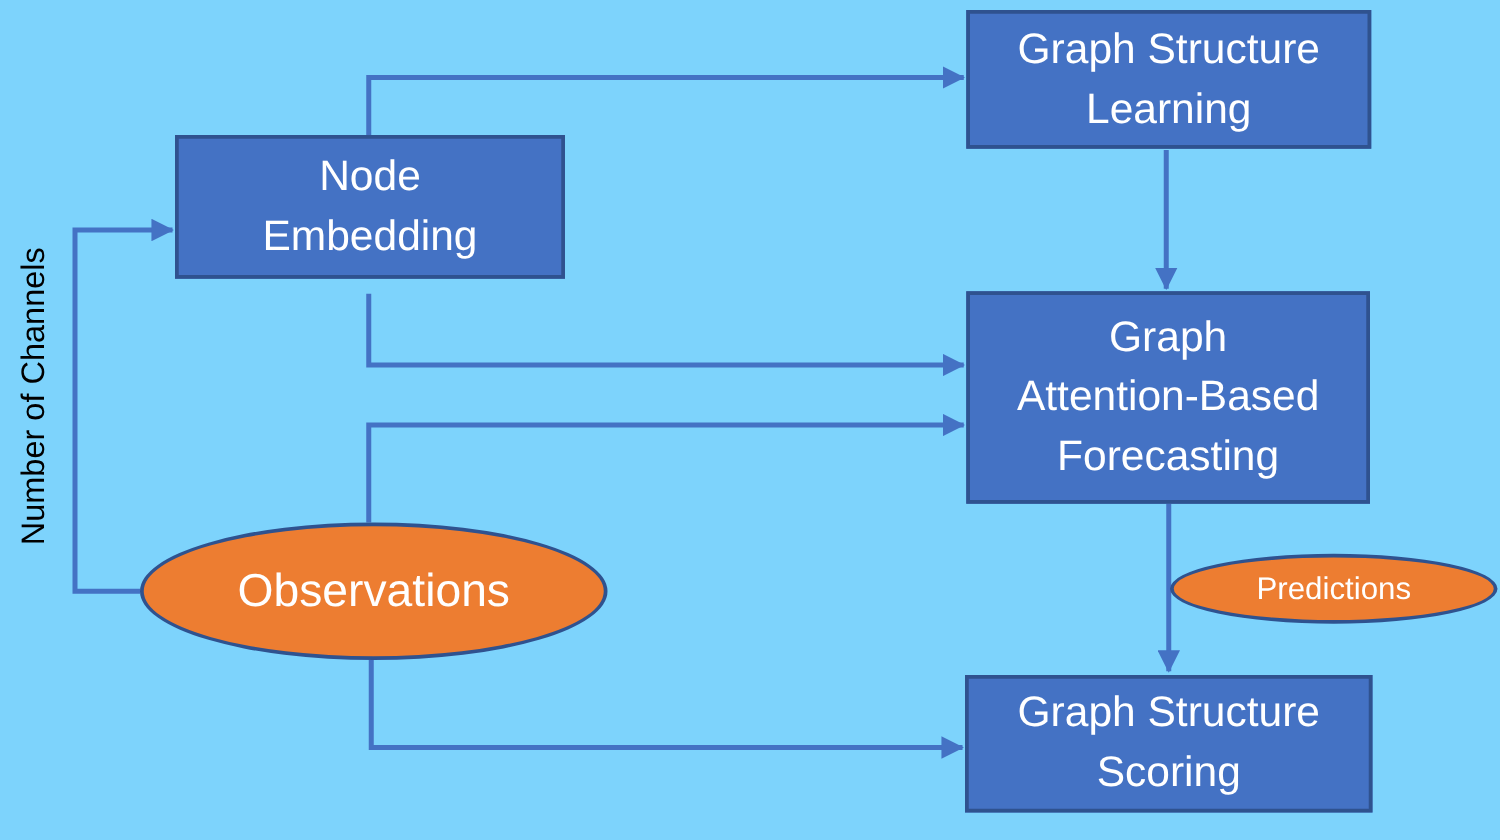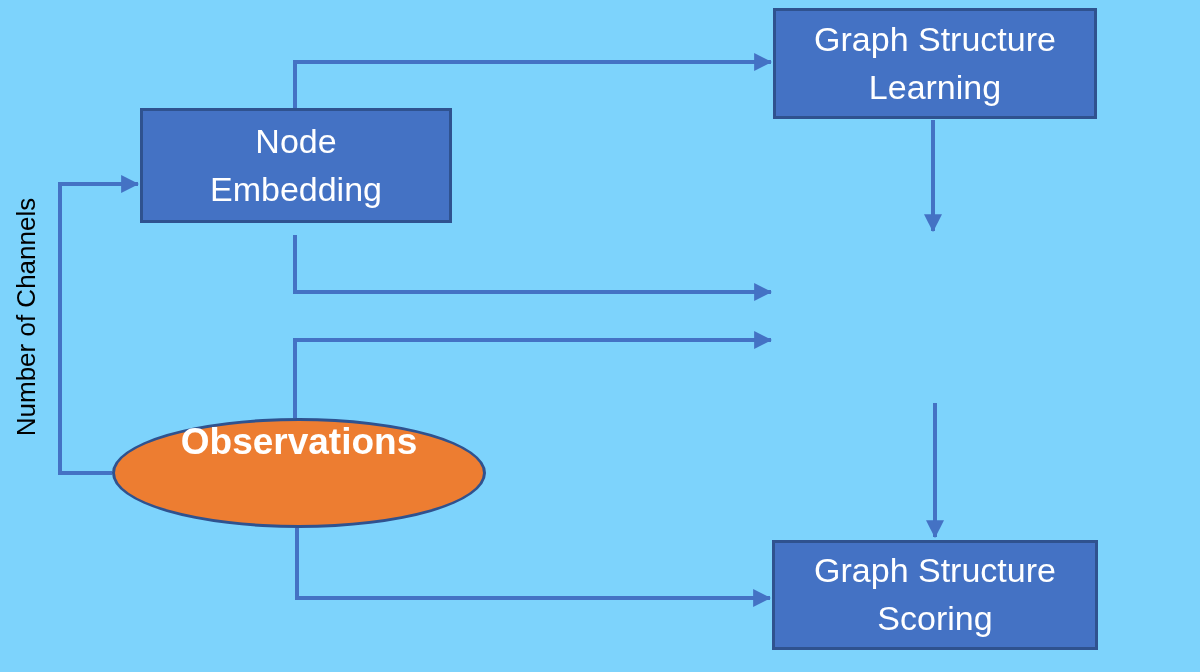--- a/index.html
+++ b/index.html
@@ -39,23 +39,23 @@
     white-space: pre-line;
     text-align: center;
   }
   .data-ellipse {
     position: absolute;
     background: #ED7D31;
     border: 3px solid #2F528F;
     border-radius: 50%;
     box-sizing: border-box;
     display: flex;
+    align-items: center;
     justify-content: center;
     text-align: center;
-    font-weight: bold;
   }
   .ellipse-label {
     color: #FFFFFF;
     text-align: center;
     white-space: nowrap;
   }
   .ellipse-label.big { font-size: 37px; }
   .ellipse-label.small { font-size: 25px; }
   .edge-caption {
     position: absolute;
@@ -103,26 +103,34 @@
   <div id="box-gsl" class="node-box">
     <span class="node-label">Graph Structure
 Learning</span>
   </div>
 
   <div id="box-ne" class="node-box">
     <span class="node-label">Node
 Embedding</span>
   </div>
 
+  <div id="box-gaf" class="node-box">
+    <span class="node-label">Graph
+Attention-Based
+Forecasting</span>
+  </div>
 
   <div id="box-gds" class="node-box">
     <span class="node-label">Graph Structure
 Scoring</span>
   </div>
 
   <div id="ellipse-observations" class="data-ellipse">
     <span class="ellipse-label big">Observations</span>
   </div>
 
+  <div id="ellipse-predictions" class="data-ellipse">
+    <span class="ellipse-label small">Predictions</span>
+  </div>
 
   <div class="edge-caption">Number of Channels</div>
 
 </div>
 
 </body></html>

